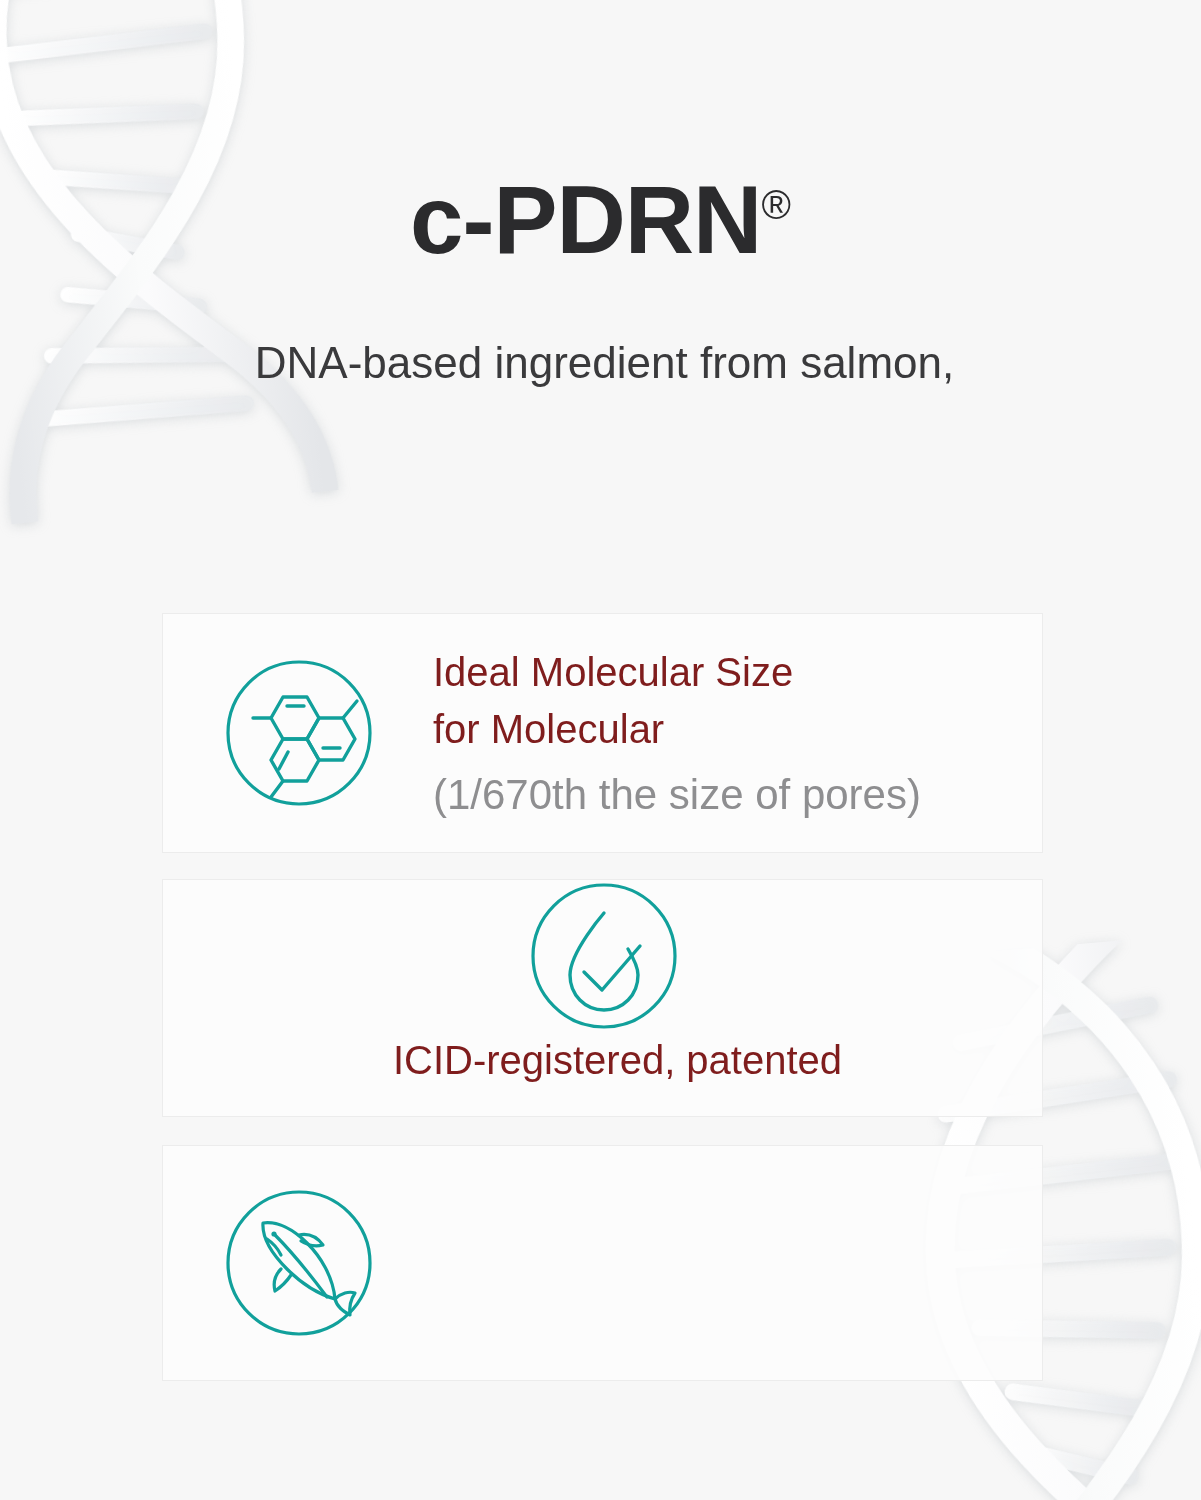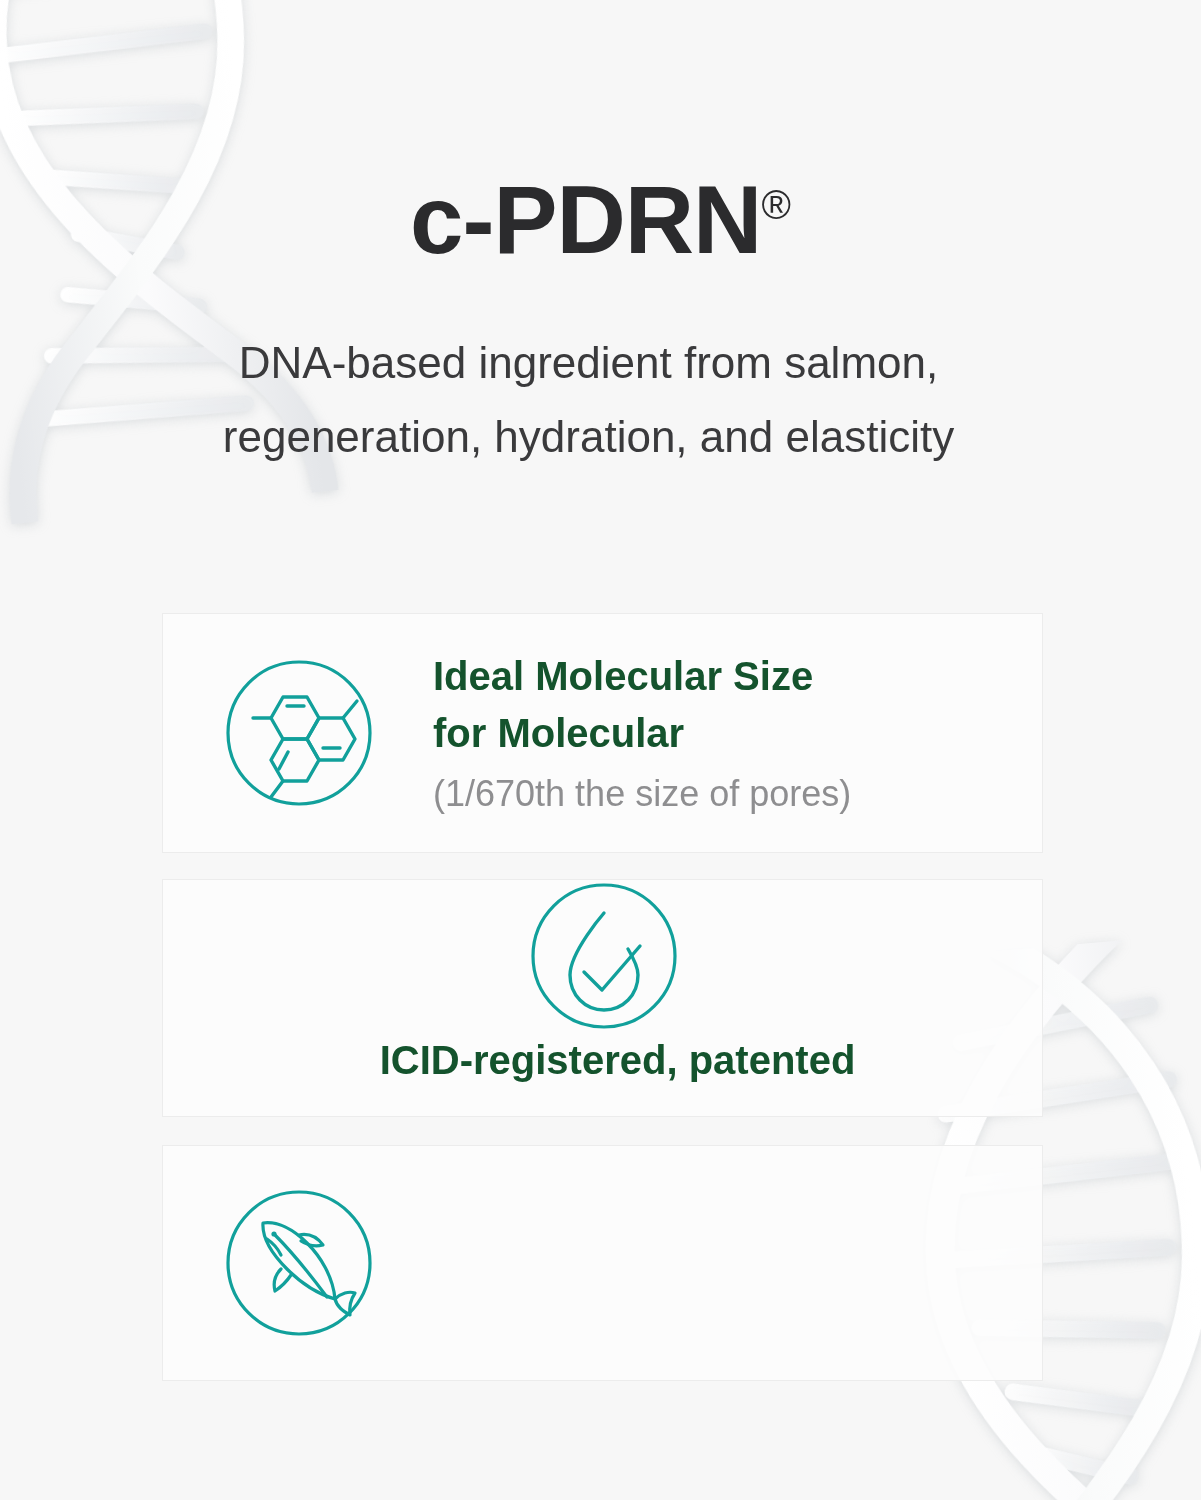--- a/index.html
+++ b/index.html
@@ -67,21 +67,21 @@
   .title .reg {
     font-size: 40px;
     font-weight: 400;
     vertical-align: 34px;
     letter-spacing: 0;
   }
 
   .subtitle {
     position: absolute;
     top: 326px;
-    left: 88px;
+    left: 104px;
     width: 1001px;
     text-align: center;
     font-size: 44px;
     font-weight: 400;
     line-height: 1.68;
     color: #3a3a3c;
   }
   .subtitle .line { display: block; }
 
   
@@ -116,31 +116,31 @@
   }
   .icon-wrap svg { display: block; }
 
   .card-text {
     flex: 1 1 auto;
     padding-right: 30px;
   }
   .card-title {
     font-size: 40px;
     line-height: 1.42;
-    color: #14532d;
-    font-weight: 700;
+    color: #7f1d1d;
+    font-weight: 400;
   }
   .card-title .line { display: block; }
   .card-title .reg-sup {
     font-size: 23px;
     vertical-align: 15px;
   }
   .card-sub {
     margin-top: 10px;
-    font-size: 36px;
+    font-size: 42px;
     line-height: 1.3;
     color: #8e8e90;
     font-weight: 400;
   }
 </style>
 </head>
 <body>
 
 <div class="bg-layer">
 
@@ -198,21 +198,20 @@
   </svg>
 
 </div>
 
 <div class="page">
 
   <h1 class="title"><span>c-PDRN</span><span class="reg">®</span></h1>
 
   <div class="subtitle">
     <span class="line">DNA-based ingredient from salmon,</span>
-    <span class="line">regeneration, hydration, and elasticity</span>
   </div>
 
   <div class="cards">
 
     <div class="card card-1">
       <div class="icon-wrap">
         <svg width="152" height="152" viewBox="0 0 152 152">
           <circle cx="76" cy="76" r="71" fill="none" stroke="#11a09b" stroke-width="3.2"></circle>
           <g fill="none" stroke="#11a09b" stroke-width="3.4" stroke-linecap="round" stroke-linejoin="round">
 

